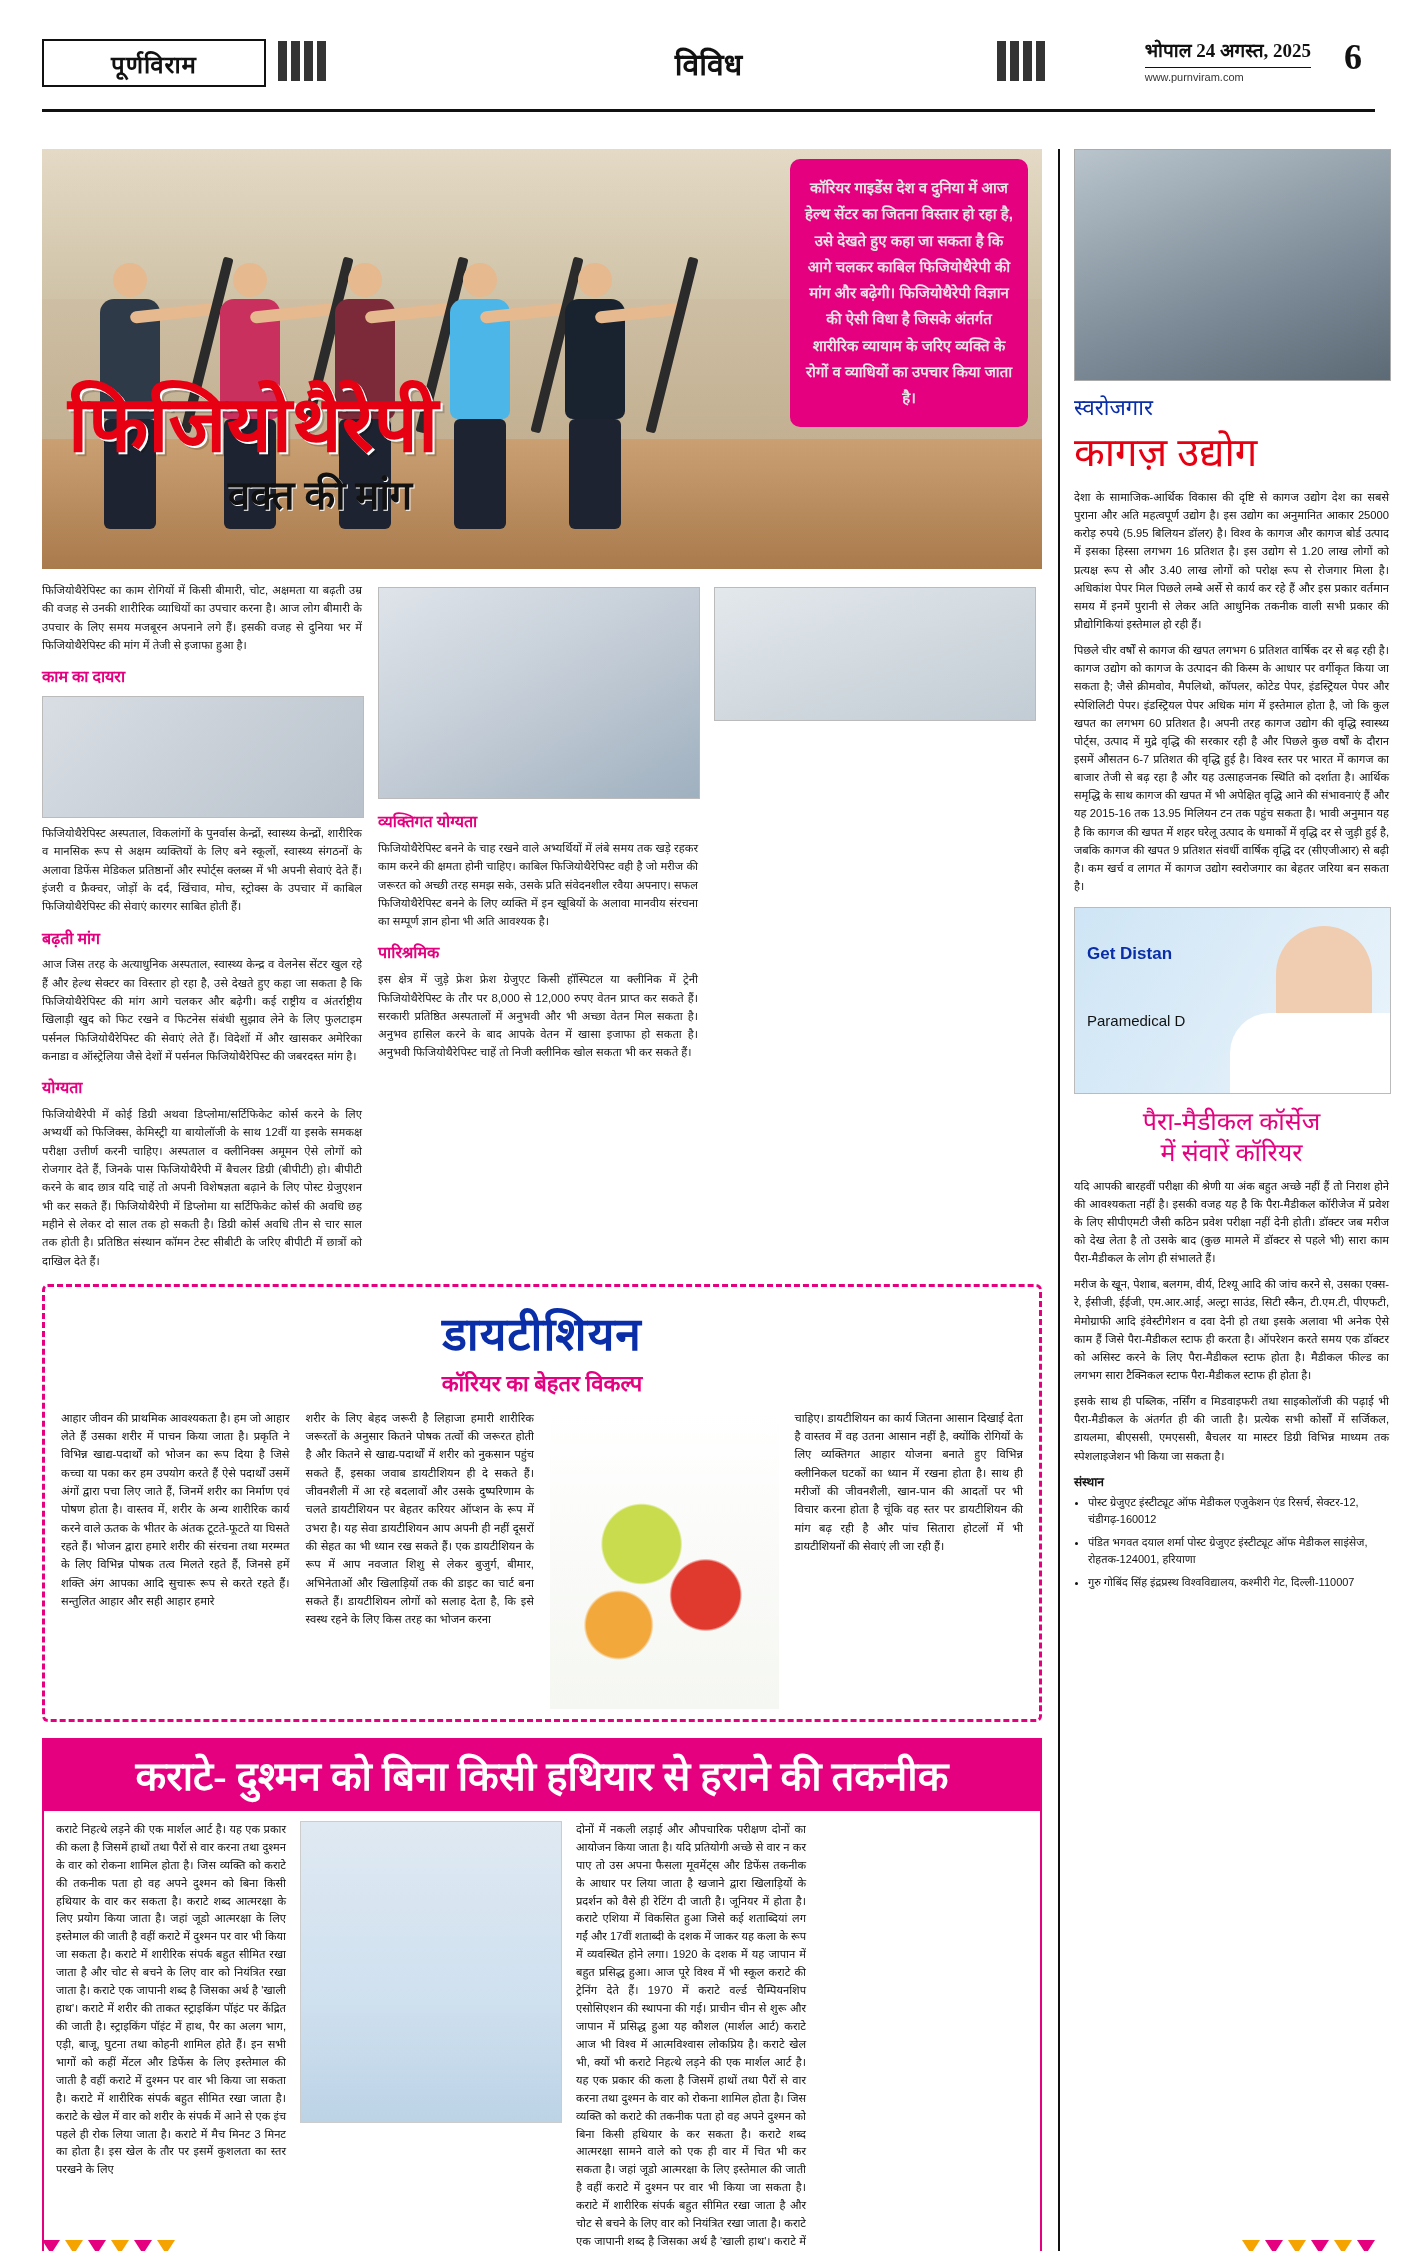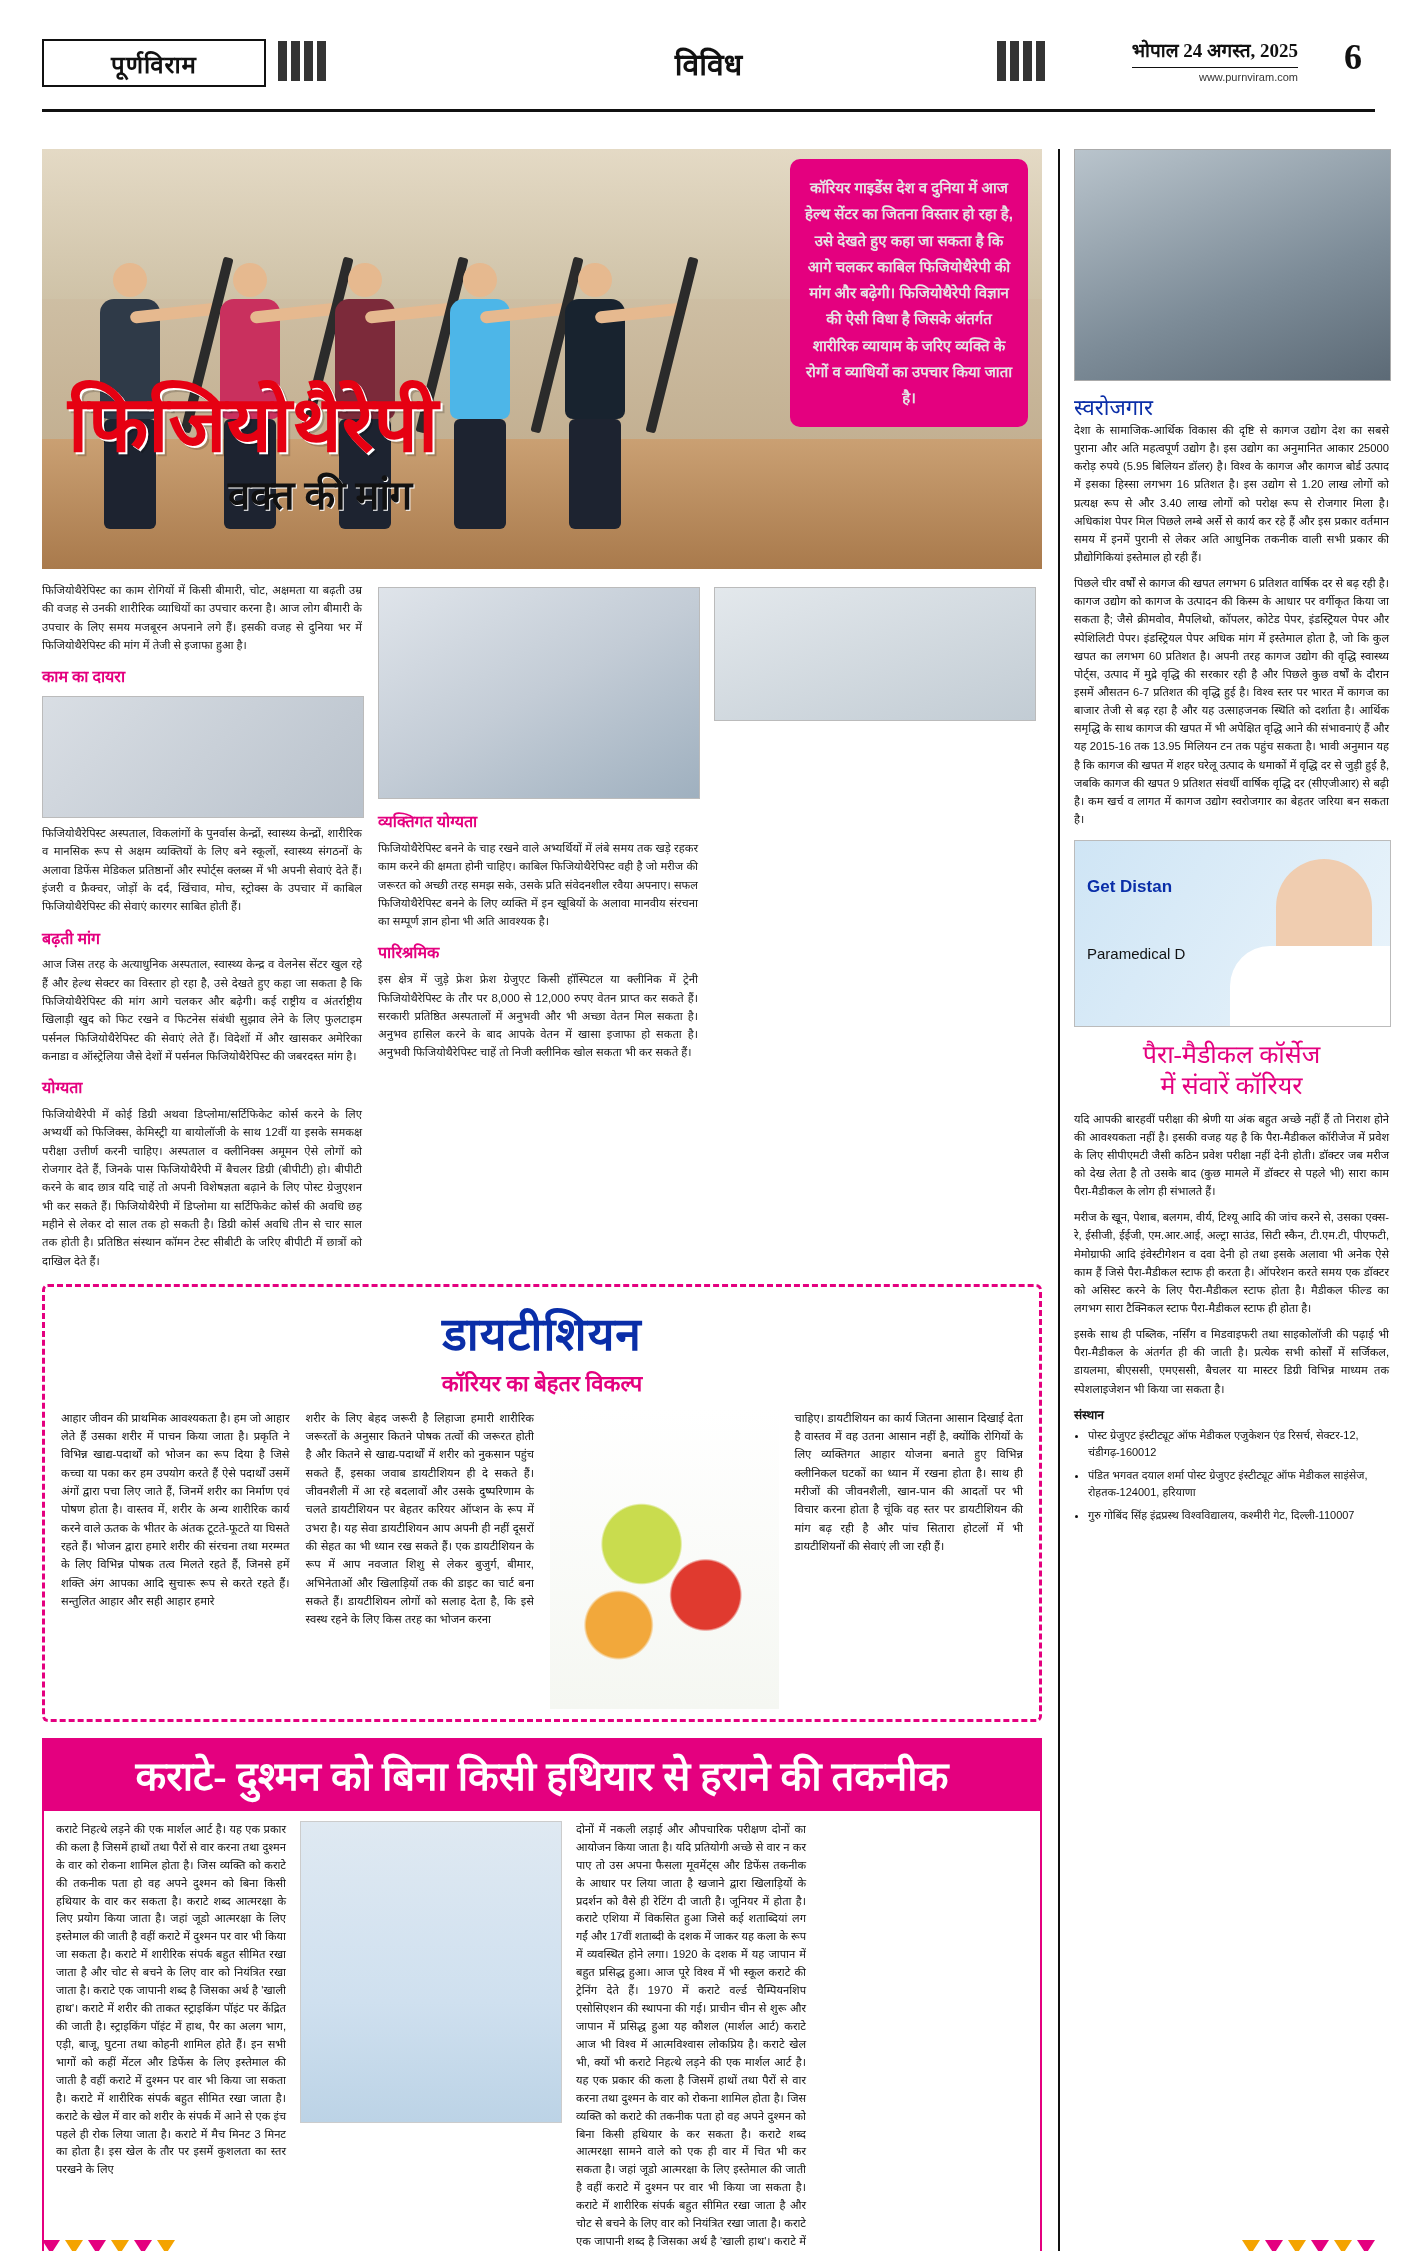--- a/index.html
+++ b/index.html
@@ -7,21 +7,21 @@
   .page{position:relative;width:1417px;height:2251px;background:#fff;box-sizing:border-box;padding:0;}
   
   .masthead{position:relative;height:78px;margin:31px 42px 0 42px;border-bottom:3px solid #111;}
   .mast-logo{position:absolute;left:0;top:8px;width:220px;height:44px;border:2px solid #111;display:flex;align-items:center;justify-content:center;background:#fff;}
   .mast-logo span{font-family:"Liberation Serif",serif;font-weight:bold;font-size:24px;letter-spacing:1px;color:#111;}
   .mast-bars{position:absolute;left:236px;top:10px;display:flex;gap:4px;}
   .mast-bars i{display:block;width:9px;height:40px;background:#111;opacity:.85;}
   .mast-center{position:absolute;left:0;right:0;top:12px;text-align:center;font-family:"Liberation Serif",serif;font-size:30px;font-weight:bold;color:#111;}
   .mast-bars2{position:absolute;right:330px;top:10px;display:flex;gap:4px;}
   .mast-bars2 i{display:block;width:9px;height:40px;background:#111;opacity:.85;}
-  .mast-right{position:absolute;right:77px;top:6px;text-align:right;}
+  .mast-right{position:absolute;right:64px;top:6px;}
   .mast-date{font-family:"Liberation Serif",serif;font-size:19px;font-weight:bold;color:#111;}
   .mast-url{font-size:11px;color:#333;margin-top:4px;border-top:1px solid #111;padding-top:3px;}
   .mast-page{position:absolute;right:0;top:2px;width:44px;height:48px;display:flex;align-items:center;justify-content:center;font-family:"Liberation Serif",serif;font-size:36px;font-weight:bold;}
   
   .body-wrap{position:absolute;left:42px;top:118px;width:1333px;}
   .cols{display:flex;gap:0;}
   .left-col{width:1000px;}
   .right-col{width:315px;border-left:2px solid #111;padding-left:14px;margin-left:16px;}
   
   .hero{position:relative;width:1000px;height:420px;overflow:hidden;background:linear-gradient(180deg,#c9b89a 0%,#b99f78 55%,#a8845a 100%);}
@@ -197,20 +197,21 @@
         <div class="karate-wrap">
           <div class="k-col">कराटे निहत्थे लड़ने की एक मार्शल आर्ट है। यह एक प्रकार की कला है जिसमें हाथों तथा पैरों से वार करना तथा दुश्मन के वार को रोकना शामिल होता है। जिस व्यक्ति को कराटे की तकनीक पता हो वह अपने दुश्मन को बिना किसी हथियार के वार कर सकता है। कराटे शब्द आत्मरक्षा के लिए प्रयोग किया जाता है। जहां जूडो आत्मरक्षा के लिए इस्तेमाल की जाती है वहीं कराटे में दुश्मन पर वार भी किया जा सकता है। कराटे में शारीरिक संपर्क बहुत सीमित रखा जाता है और चोट से बचने के लिए वार को नियंत्रित रखा जाता है। कराटे एक जापानी शब्द है जिसका अर्थ है 'खाली हाथ'। कराटे में शरीर की ताकत स्ट्राइकिंग पॉइंट पर केंद्रित की जाती है। स्ट्राइकिंग पॉइंट में हाथ, पैर का अलग भाग, एड़ी, बाजू, घुटना तथा कोहनी शामिल होते हैं। इन सभी भागों को कहीं मेंटल और डिफेंस के लिए इस्तेमाल की जाती है वहीं कराटे में दुश्मन पर वार भी किया जा सकता है। कराटे में शारीरिक संपर्क बहुत सीमित रखा जाता है। कराटे के खेल में वार को शरीर के संपर्क में आने से एक इंच पहले ही रोक लिया जाता है। कराटे में मैच मिनट 3 मिनट का होता है। इस खेल के तौर पर इसमें कुशलता का स्तर परखने के लिए</div>
           <div class="k-photo"></div>
           <div class="k-col">दोनों में नकली लड़ाई और औपचारिक परीक्षण दोनों का आयोजन किया जाता है। यदि प्रतियोगी अच्छे से वार न कर पाए तो उस अपना फैसला मूवमेंट्स और डिफेंस तकनीक के आधार पर लिया जाता है खजाने द्वारा खिलाड़ियों के प्रदर्शन को वैसे ही रेटिंग दी जाती है। जूनियर में होता है। कराटे एशिया में विकसित हुआ जिसे कई शताब्दियां लग गईं और 17वीं शताब्दी के दशक में जाकर यह कला के रूप में व्यवस्थित होने लगा। 1920 के दशक में यह जापान में बहुत प्रसिद्ध हुआ। आज पूरे विश्व में भी स्कूल कराटे की ट्रेनिंग देते हैं। 1970 में कराटे वर्ल्ड चैम्पियनशिप एसोसिएशन की स्थापना की गई। प्राचीन चीन से शुरू और जापान में प्रसिद्ध हुआ यह कौशल (मार्शल आर्ट) कराटे आज भी विश्व में आत्मविश्वास लोकप्रिय है। कराटे खेल भी, क्यों भी कराटे निहत्थे लड़ने की एक मार्शल आर्ट है। यह एक प्रकार की कला है जिसमें हाथों तथा पैरों से वार करना तथा दुश्मन के वार को रोकना शामिल होता है। जिस व्यक्ति को कराटे की तकनीक पता हो वह अपने दुश्मन को बिना किसी हथियार के कर सकता है। कराटे शब्द आत्मरक्षा सामने वाले को एक ही वार में चित भी कर सकता है। जहां जूडो आत्मरक्षा के लिए इस्तेमाल की जाती है वहीं कराटे में दुश्मन पर वार भी किया जा सकता है। कराटे में शारीरिक संपर्क बहुत सीमित रखा जाता है और चोट से बचने के लिए वार को नियंत्रित रखा जाता है। कराटे एक जापानी शब्द है जिसका अर्थ है 'खाली हाथ'। कराटे में शरीर की ताकत स्ट्राइकिंग पॉइंट पर केंद्रित की जाती है। स्ट्राइकिंग पॉइंट में हाथ, पैर का अलग भाग, एड़ी, बाजू, घुटना तथा कोहनी शामिल होते हैं।</div>
         </div>
       </div>
 
       <div class="right-col">
         <div class="r-photo"></div>
         <div class="r-kicker">स्वरोजगार</div>
+        <div class="r-title">कागज़ उद्योग</div>
         <div class="r-text">देशा के सामाजिक-आर्थिक विकास की दृष्टि से कागज उद्योग देश का सबसे पुराना और अति महत्वपूर्ण उद्योग है। इस उद्योग का अनुमानित आकार 25000 करोड़ रुपये (5.95 बिलियन डॉलर) है। विश्व के कागज और कागज बोर्ड उत्पाद में इसका हिस्सा लगभग 16 प्रतिशत है। इस उद्योग से 1.20 लाख लोगों को प्रत्यक्ष रूप से और 3.40 लाख लोगों को परोक्ष रूप से रोजगार मिला है। अधिकांश पेपर मिल पिछले लम्बे अर्से से कार्य कर रहे हैं और इस प्रकार वर्तमान समय में इनमें पुरानी से लेकर अति आधुनिक तकनीक वाली सभी प्रकार की प्रौद्योगिकियां इस्तेमाल हो रही हैं।</div>
         <div class="r-text" style="margin-top:8px;">पिछले चीर वर्षों से कागज की खपत लगभग 6 प्रतिशत वार्षिक दर से बढ़ रही है। कागज उद्योग को कागज के उत्पादन की किस्म के आधार पर वर्गीकृत किया जा सकता है; जैसे क्रीमवोव, मैपलिथो, कॉपलर, कोटेड पेपर, इंडस्ट्रियल पेपर और स्पेशिलिटी पेपर। इंडस्ट्रियल पेपर अधिक मांग में इस्तेमाल होता है, जो कि कुल खपत का लगभग 60 प्रतिशत है। अपनी तरह कागज उद्योग की वृद्धि स्वास्थ्य पोर्ट्स, उत्पाद में मुद्रे वृद्धि की सरकार रही है और पिछले कुछ वर्षों के दौरान इसमें औसतन 6-7 प्रतिशत की वृद्धि हुई है। विश्व स्तर पर भारत में कागज का बाजार तेजी से बढ़ रहा है और यह उत्साहजनक स्थिति को दर्शाता है। आर्थिक समृद्धि के साथ कागज की खपत में भी अपेक्षित वृद्धि आने की संभावनाएं हैं और यह 2015-16 तक 13.95 मिलियन टन तक पहुंच सकता है। भावी अनुमान यह है कि कागज की खपत में शहर घरेलू उत्पाद के धमाकों में वृद्धि दर से जुड़ी हुई है, जबकि कागज की खपत 9 प्रतिशत संवर्धी वार्षिक वृद्धि दर (सीएजीआर) से बढ़ी है। कम खर्च व लागत में कागज उद्योग स्वरोजगार का बेहतर जरिया बन सकता है।</div>
 
         <div class="r-ad">
           <div class="doc-face"></div>
           <div class="doc-coat"></div>
           <div class="adtxt">Get Distan</div>
           <div class="adtxt2">Paramedical D</div>
         </div>
 

